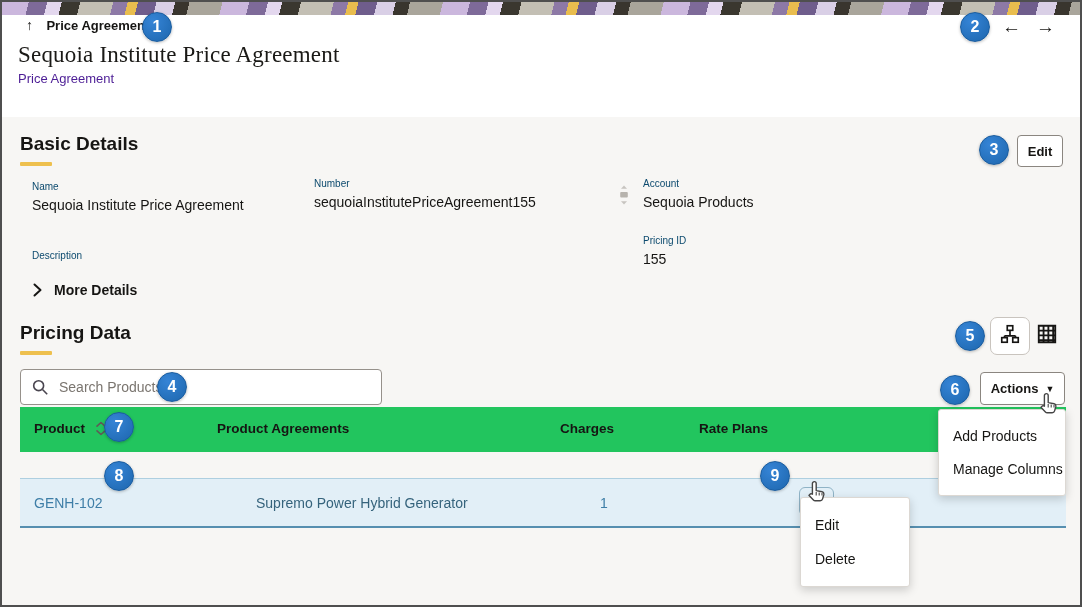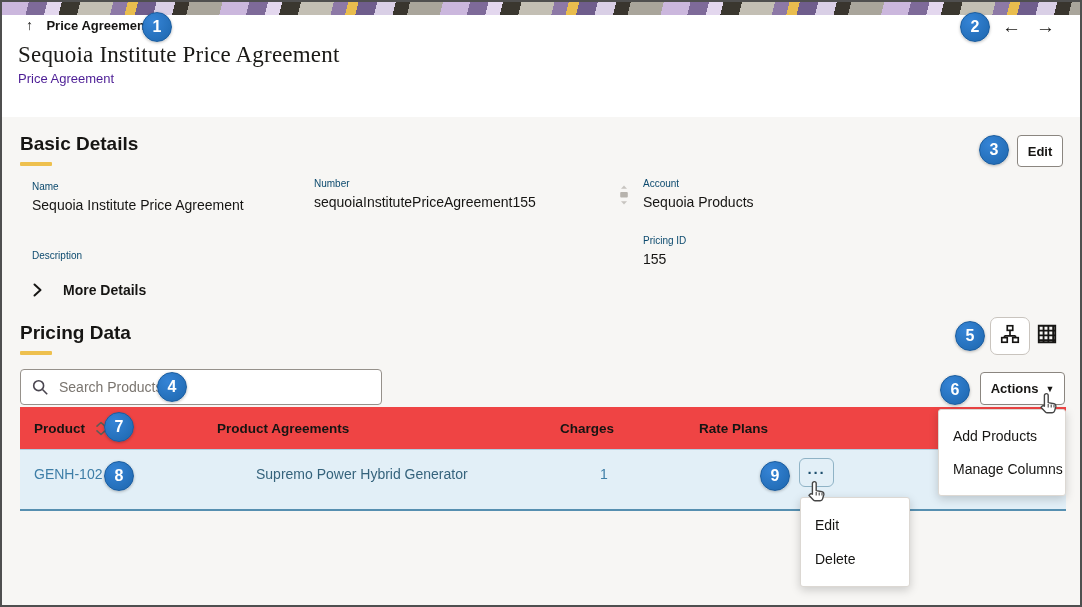--- a/index.html
+++ b/index.html
@@ -54,21 +54,21 @@
     font-family:"Liberation Sans", sans-serif; background:transparent;
   }
   .search-box input::placeholder { color:#7a756f; }
 
   .icon-btn {
     display:flex; align-items:center; justify-content:center;
     background:#ffffff; border:1px solid #c9c4be; border-radius:7px; cursor:pointer;
   }
   .icon-plain { display:flex; align-items:center; justify-content:center; cursor:pointer; }
 
-  .table-header-row { background:#ef4444;text-decoration:underline; }
+  .table-header-row { background:#22c55e;text-decoration:underline; }
   .th { font-size:13.5px; font-weight:700; color:#161513; }
   .data-row {
     background:#e2eff7;
     border-top:1px solid #aecfe0; border-bottom:2px solid #568fb0;
   }
   .cell { font-size:14px; }
   .link { color:#3e7ea7; cursor:pointer; }
   .desc-text { color:#35637c; }
 
   .ellipsis-btn {
@@ -130,21 +130,21 @@
   </div>
   <div class="abs field-label" style="left:641px; top:176px;">Account</div>
   <div class="abs field-value" style="left:641px; top:192px;">Sequoia Products</div>
 
   <div class="abs field-label" style="left:30px; top:248px;">Description</div>
   <div class="abs field-value" style="left:30px; top:252px;"></div>
 
   <div class="abs field-label" style="left:641px; top:233px;">Pricing ID</div>
   <div class="abs field-value" style="left:641px; top:249px;">155</div>
 
-  <div class="abs" style="left:30px; top:280px; display:flex; align-items:center; gap:20px;">
+  <div class="abs" style="left:30px; top:280px; display:flex; align-items:center; gap:11px;">
     <span class="icon-plain">
       <svg width="11" height="14" viewBox="0 0 10 14" fill="none" stroke="#161513" stroke-width="2" stroke-linecap="round" stroke-linejoin="round">
           <path d="M2 1.5L8 7l-6 5.5"></path>
         </svg>
     </span>
     <span class="more-details-label">More Details</span>
   </div>
 
   <div class="abs section-heading" style="left:18px; top:320px;">Pricing Data</div>
   <div class="abs gold-bar" style="left:18px; top:349px;"></div>
@@ -194,21 +194,21 @@
         <svg width="12" height="15" viewBox="0 0 12 15" fill="none" stroke="#5f5b57" stroke-width="1.6" stroke-linecap="round" stroke-linejoin="round">
             <path d="M2 5.2l4-3.7 4 3.7M2 9.8l4 3.7 4-3.7"></path>
           </svg>
       </span>
     </div>
     <div class="abs th" style="left:197px; top:14px;">Product Agreements</div>
     <div class="abs th" style="left:540px; top:14px;">Charges</div>
     <div class="abs th" style="left:679px; top:14px;">Rate Plans</div>
   </div>
 
-  <div class="abs data-row" style="left:18px; top:447px; width:1046px; height:62px;">
+  <div class="abs data-row" style="left:18px; top:476px; width:1046px; height:50px;">
     <div class="abs cell link" style="left:14px; top:16px;">GENH-102</div>
     <div class="abs cell desc-text" style="left:197px; top:16px;margin-left:39px;">Supremo Power Hybrid Generator</div>
     <div class="abs cell link" style="left:580px; top:16px;">1</div>
     <div class="abs ellipsis-btn" style="left:779px; top:8px; width:35px; height:29px;">
       <span>···</span>
     </div>
   </div>
 
   <div class="abs menu" style="left:798px; top:495px; width:110px; height:90px;">
     <div class="menu-item">Edit</div>

